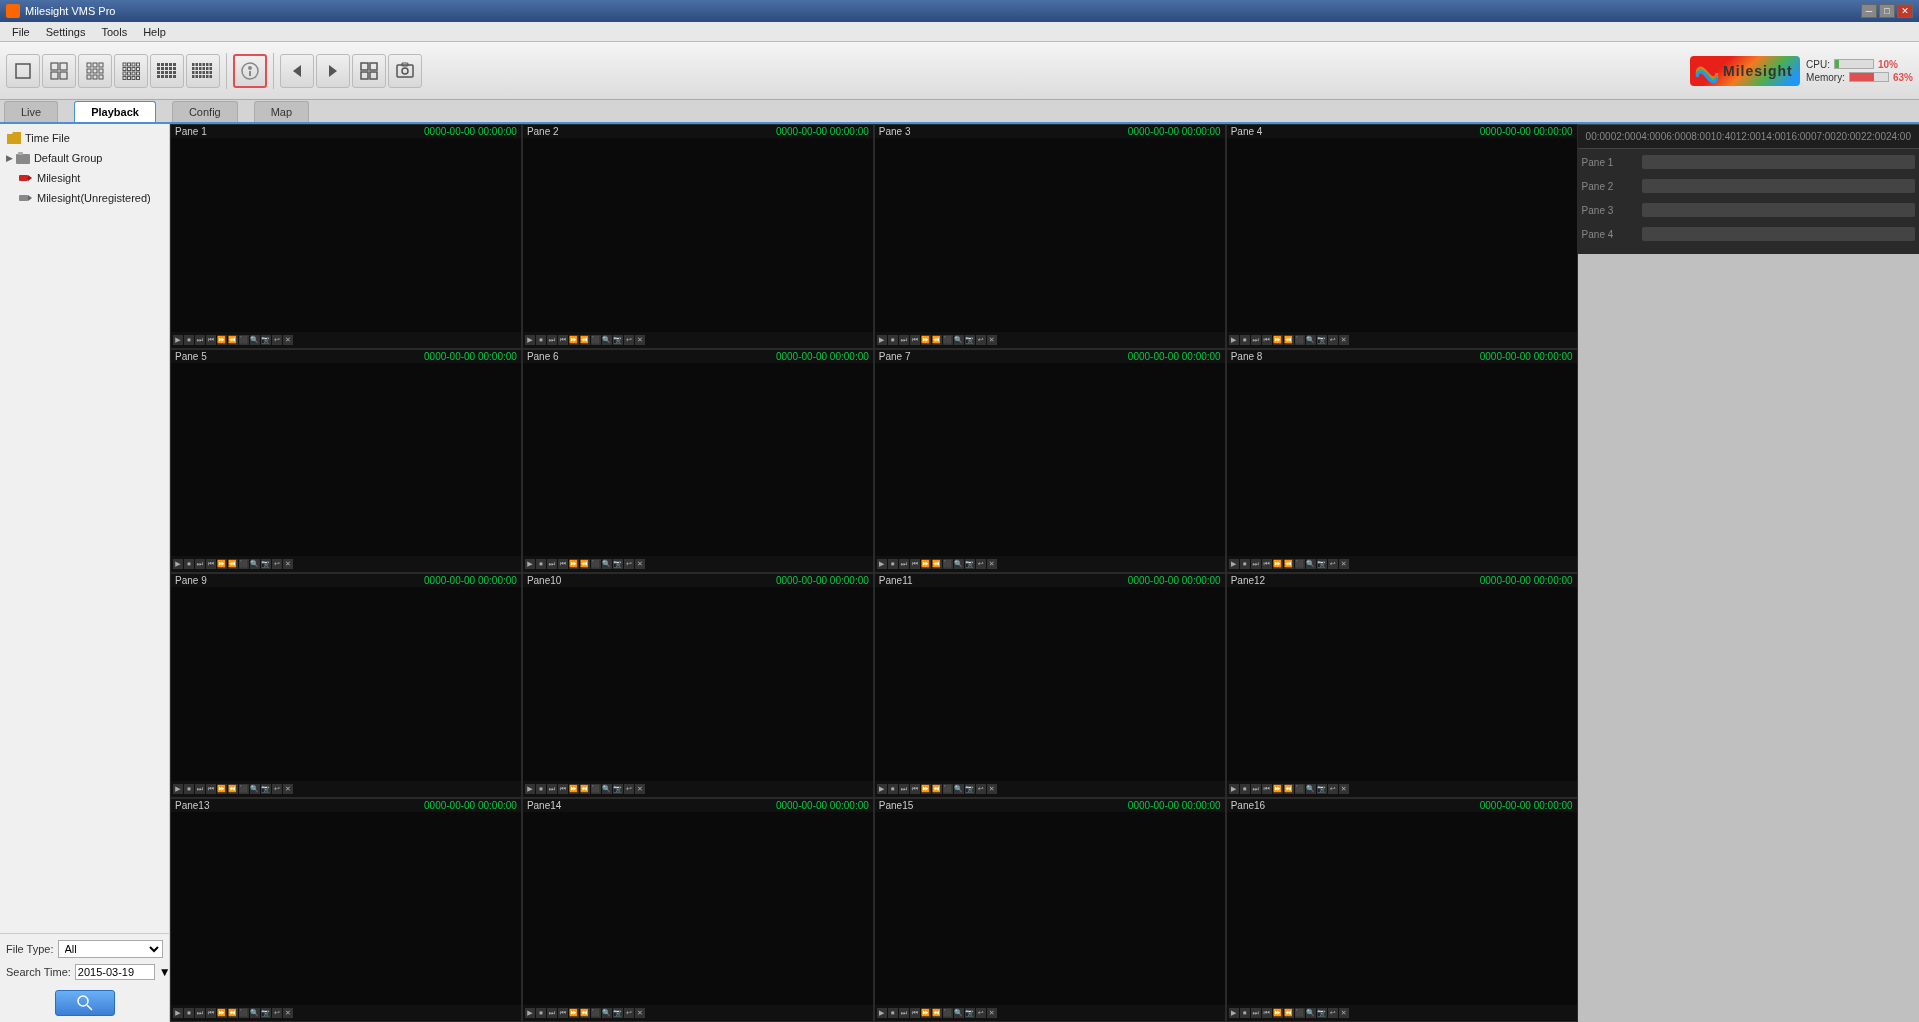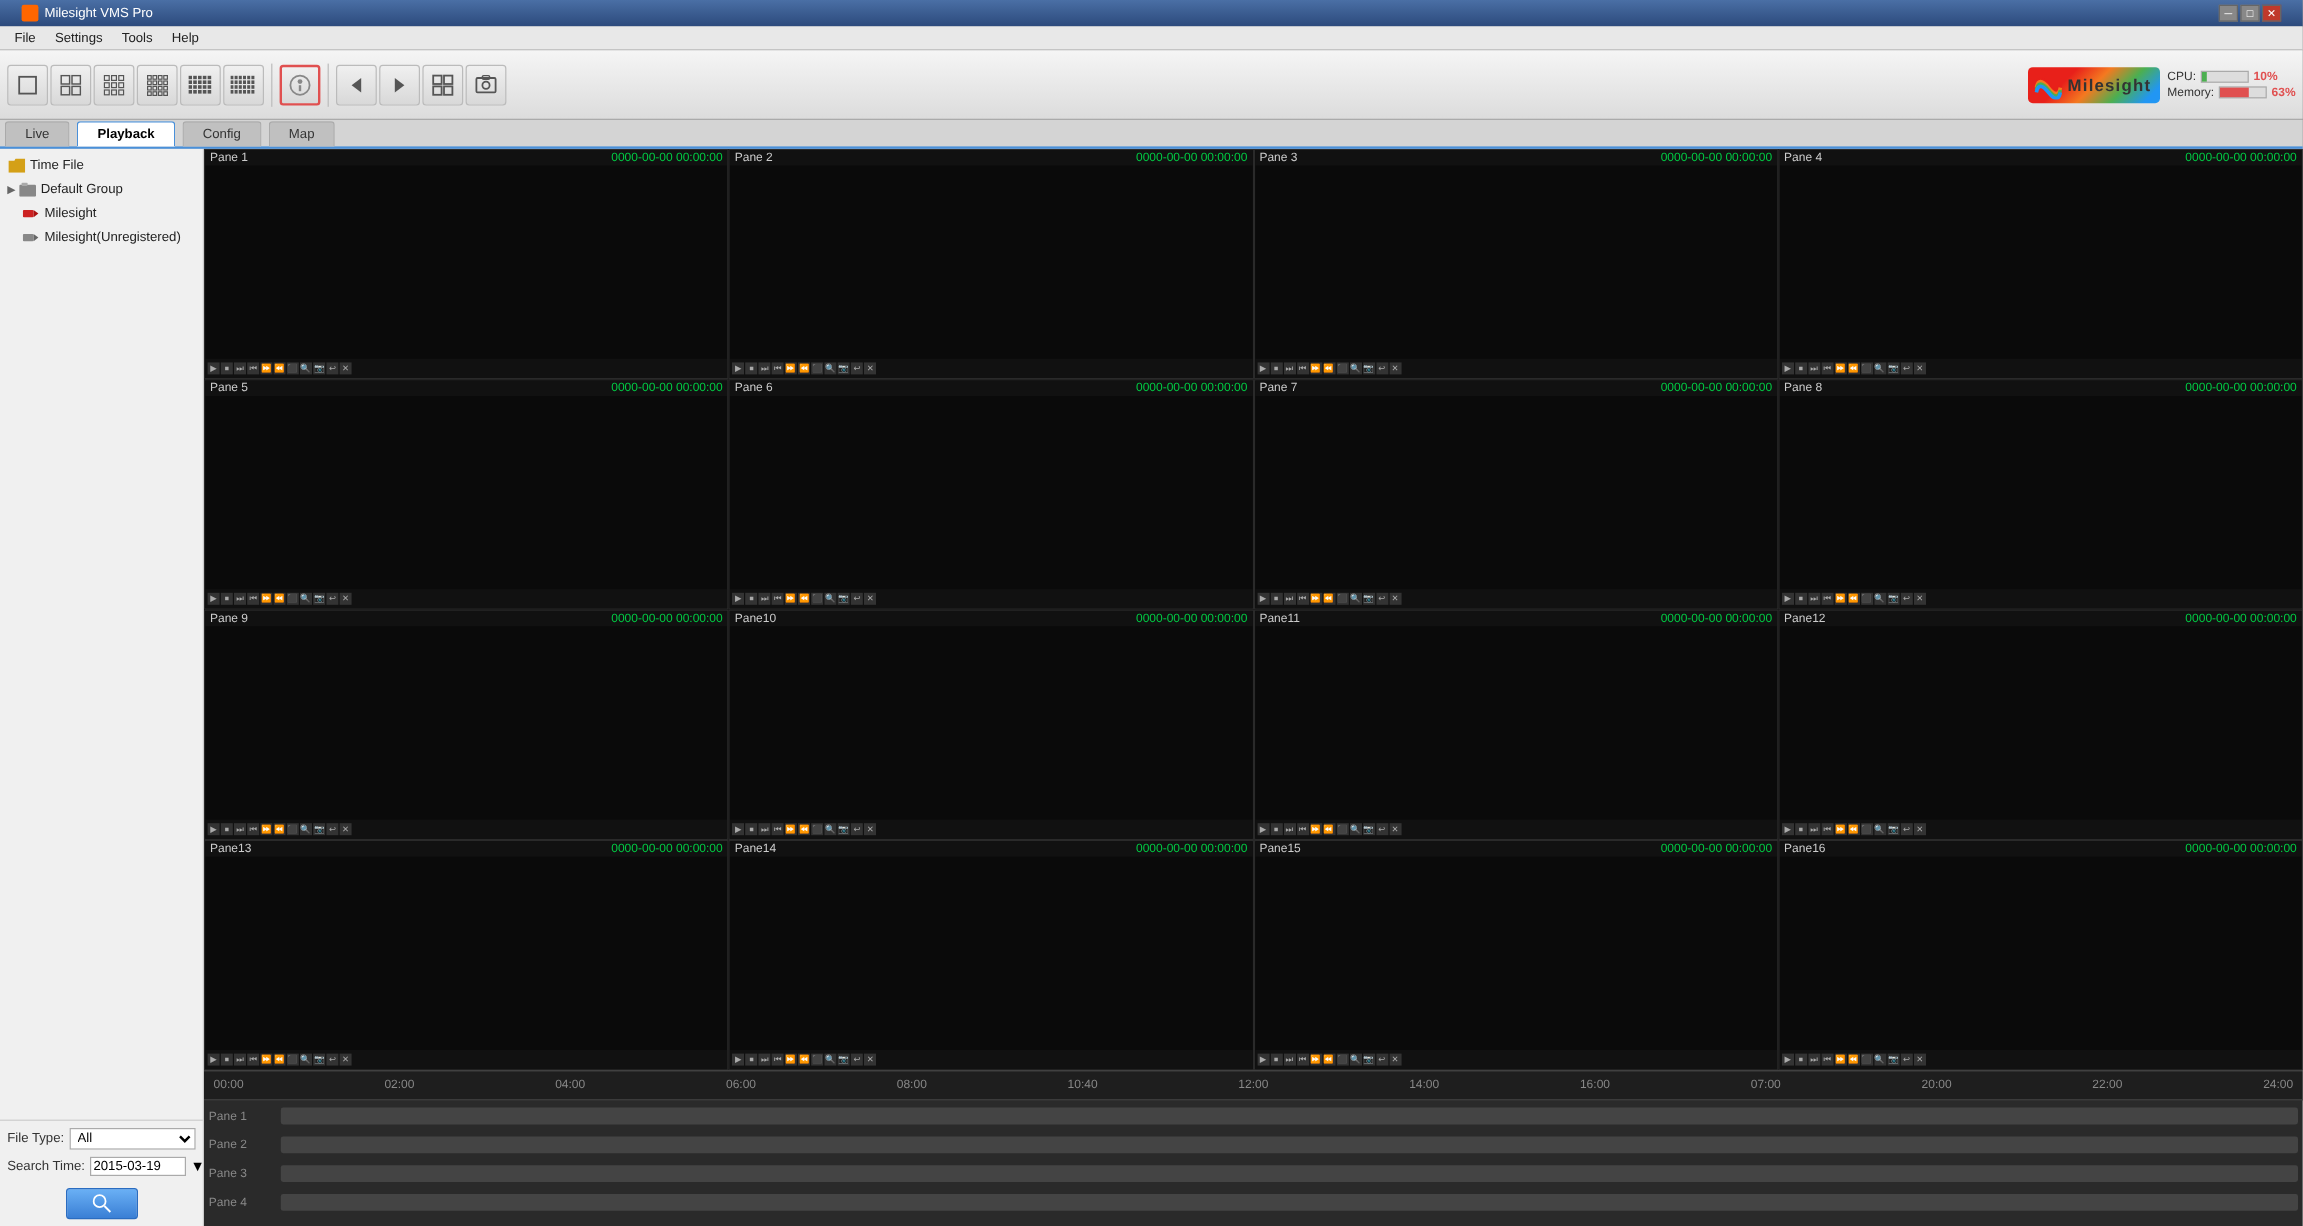--- a/index.html
+++ b/index.html
@@ -13,21 +13,21 @@
       display: flex;
       flex-direction: column;
     }
 
     
     #title-bar {
       background: linear-gradient(to bottom, #4a6fa5, #2c4a7c);
       height: 22px;
       display: flex;
       align-items: center;
-      padding: 0 18px;
+      padding: 0 6px;
       color: white;
       font-size: 11px;
       flex-shrink: 0;
     }
     #title-bar .logo {
       width: 14px; height: 14px;
       background: #ff6600;
       border-radius: 2px;
       margin-right: 5px;
       display: inline-block;
@@ -125,21 +125,21 @@
       flex-shrink: 0;
     }
     .tab {
       padding: 4px 16px;
       background: #c0c0c0;
       border: 1px solid #aaa;
       border-bottom: none;
       cursor: pointer;
       font-size: 11px;
       color: #333;
-      margin-right: 6px;
+      margin-right: 16px;
       border-radius: 3px 3px 0 0;
     }
     .tab.active {
       background: white;
       border-color: #4a90d9;
       color: #000;
       font-weight: bold;
     }
 
     
@@ -207,21 +207,21 @@
       cursor: pointer;
       display: flex; align-items: center; justify-content: center;
       color: white;
       margin: 4px auto 0;
     }
 
     
     #video-area {
       flex: 1;
       display: flex;
-      flex-direction: column;
+      flex-direction: row;
       overflow: hidden;
     }
     #video-grid {
       flex: 1;
       display: grid;
       grid-template-columns: repeat(4, 1fr);
       grid-template-rows: repeat(4, 1fr);
       gap: 0;
       background: #1a1a1a;
       overflow: hidden;

